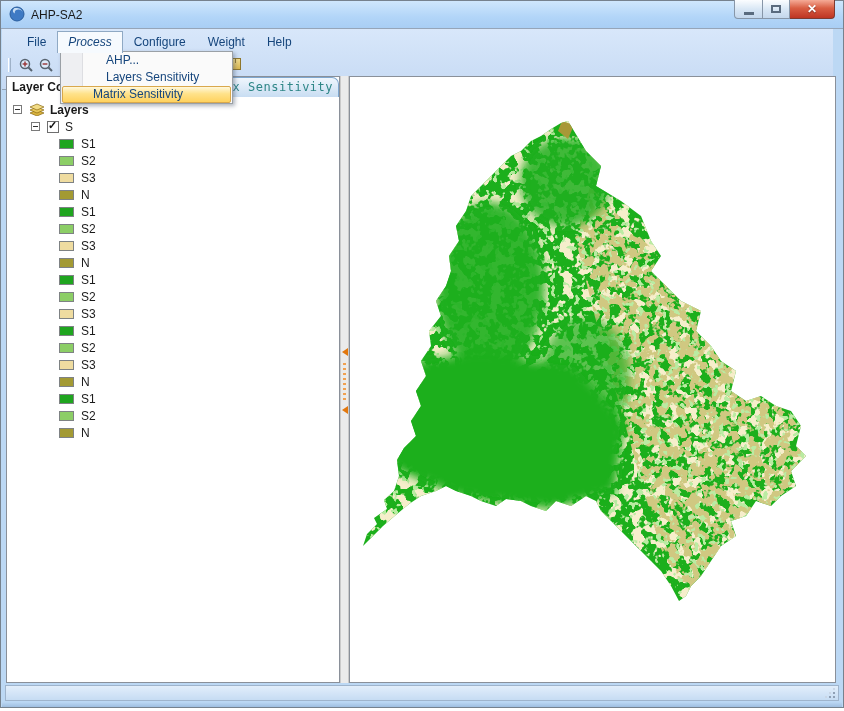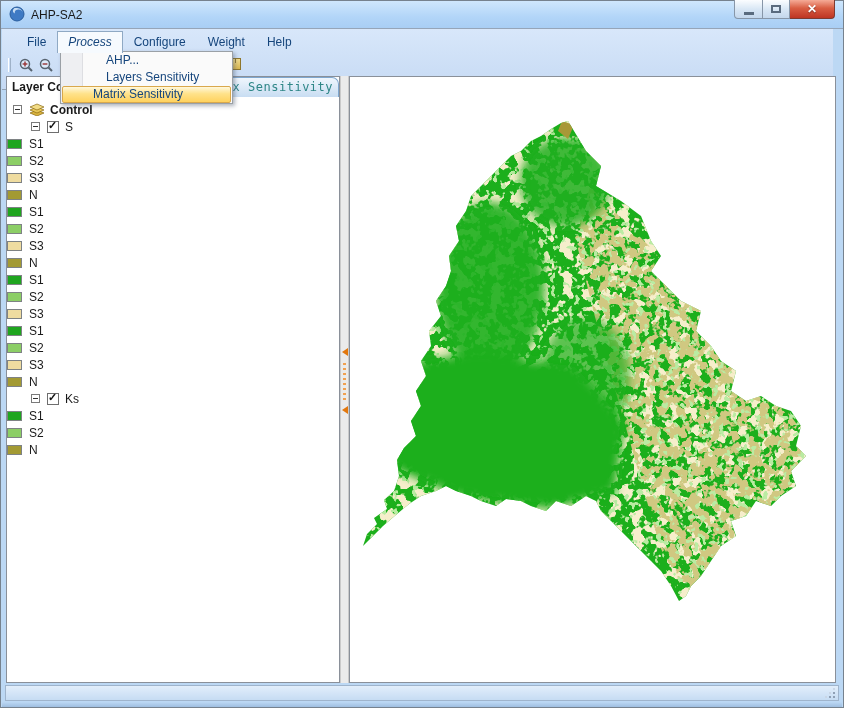--- a/index.html
+++ b/index.html
@@ -64,21 +64,21 @@
     font-weight:bold; color:#1A1A1A; line-height:20px; padding-left:5px; }
   .tab.inactive { left:178px; right:0; background:linear-gradient(#EFF6FD,#C8DDF2);
     border:1px solid #7FA7CF; border-bottom:none; border-radius:7px 7px 0 0;
     color:#2E8687; font-family:"DejaVu Sans Mono", monospace; letter-spacing:.5px;
     line-height:19px; padding-left:8px; }
 
   .tree { position:absolute; left:0; top:21px; right:0; bottom:0; overflow:hidden; padding-top:3px; }
   .trow { height:17px; display:flex; align-items:center; font-size:12px; color:#1A1A1A; }
   .trow.root  { padding-left:6px; font-weight:bold; }
   .trow.group { padding-left:24px; }
-  .trow.leaf  { }
+  .trow.leaf  { padding-left:52px; }
   .expander { width:9px; height:9px; border:1px solid #7A7A7A; background:#fff;
     position:relative; margin-right:7px; flex:0 0 auto; }
   .expander::after { content:""; position:absolute; left:1px; right:1px; top:3px; height:1px; background:#333; }
   .checkbox { width:12px; height:12px; border:1px solid #6E6E6E; background:#fff;
     position:relative; margin-right:6px; flex:0 0 auto; }
   .checkbox::after { content:"✓"; position:absolute; left:0px; top:-3px; font-size:11px; font-weight:bold; color:#111; }
   .layers-icon { margin-right:5px; flex:0 0 auto; }
   .swatch { width:15px; height:10px; border:1px solid #7E8284; margin-right:7px; flex:0 0 auto; }
 
   .splitter { position:absolute; left:339px; top:75px; width:9px; height:607px;
@@ -164,21 +164,21 @@
     </div>
     <div class="tree">
 
       <div class="trow root">
         <span class="expander"></span>
         <svg class="layers-icon" width="16" height="13" viewBox="0 0 16 13">
           <polygon points="1,10 8,7 15,10 8,13" fill="#D8B23C" stroke="#8A6914" stroke-width="0.7"></polygon>
           <polygon points="1,7 8,4 15,7 8,10" fill="#E8C85A" stroke="#8A6914" stroke-width="0.7"></polygon>
           <polygon points="1,4 8,1 15,4 8,7" fill="#F2DC86" stroke="#8A6914" stroke-width="0.7"></polygon>
         </svg>
-        <span>Control</span>
+        <span>Layers</span>
       </div>
 
       <div class="trow group">
         <span class="expander"></span>
         <span class="checkbox"></span>
         <span>S</span>
       </div>
       <div class="trow leaf">
             <span class="swatch" style="background-color: rgb(31, 165, 31);"></span>
             <span>S1</span>
@@ -236,25 +236,20 @@
           </div>
       <div class="trow leaf">
             <span class="swatch" style="background-color: rgb(239, 220, 160);"></span>
             <span>S3</span>
           </div>
       <div class="trow leaf">
             <span class="swatch" style="background-color: rgb(163, 154, 51);"></span>
             <span>N</span>
           </div>
 
-      <div class="trow group">
-        <span class="expander"></span>
-        <span class="checkbox"></span>
-        <span>Ks</span>
-      </div>
       <div class="trow leaf">
             <span class="swatch" style="background-color: rgb(31, 165, 31);"></span>
             <span>S1</span>
           </div>
       <div class="trow leaf">
             <span class="swatch" style="background-color: rgb(140, 206, 102);"></span>
             <span>S2</span>
           </div>
       <div class="trow leaf">
             <span class="swatch" style="background-color: rgb(163, 154, 51);"></span>

